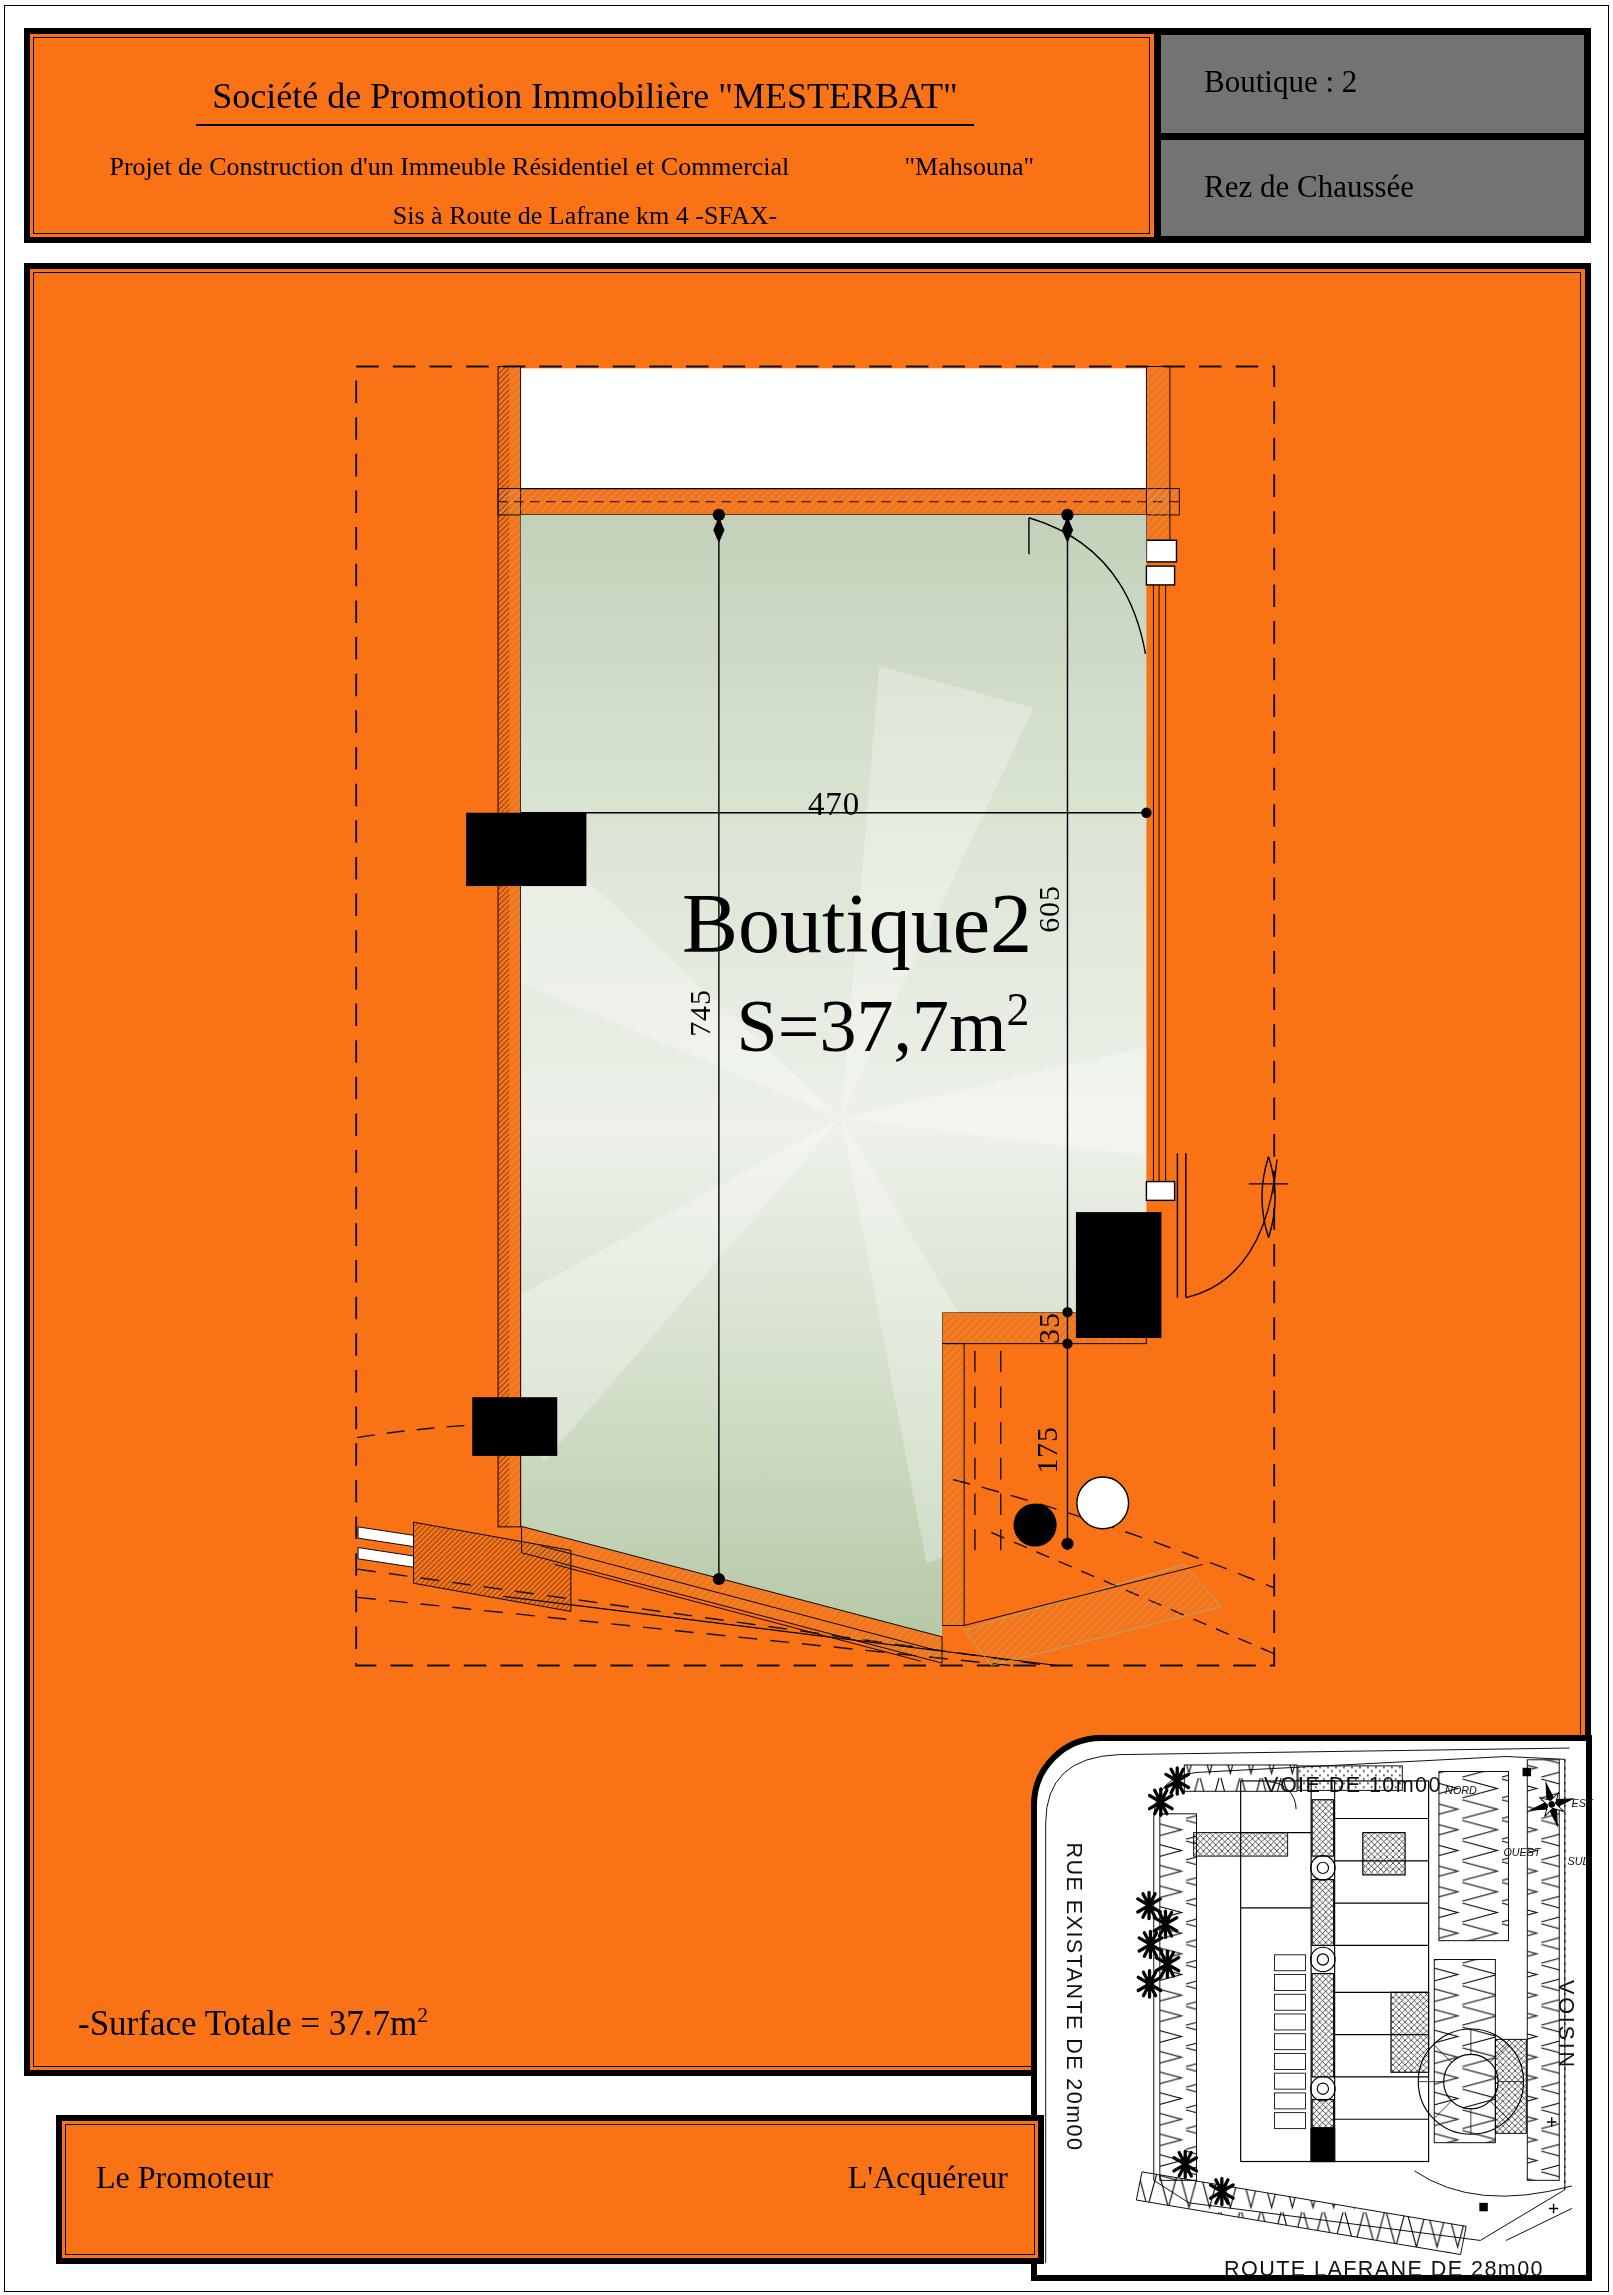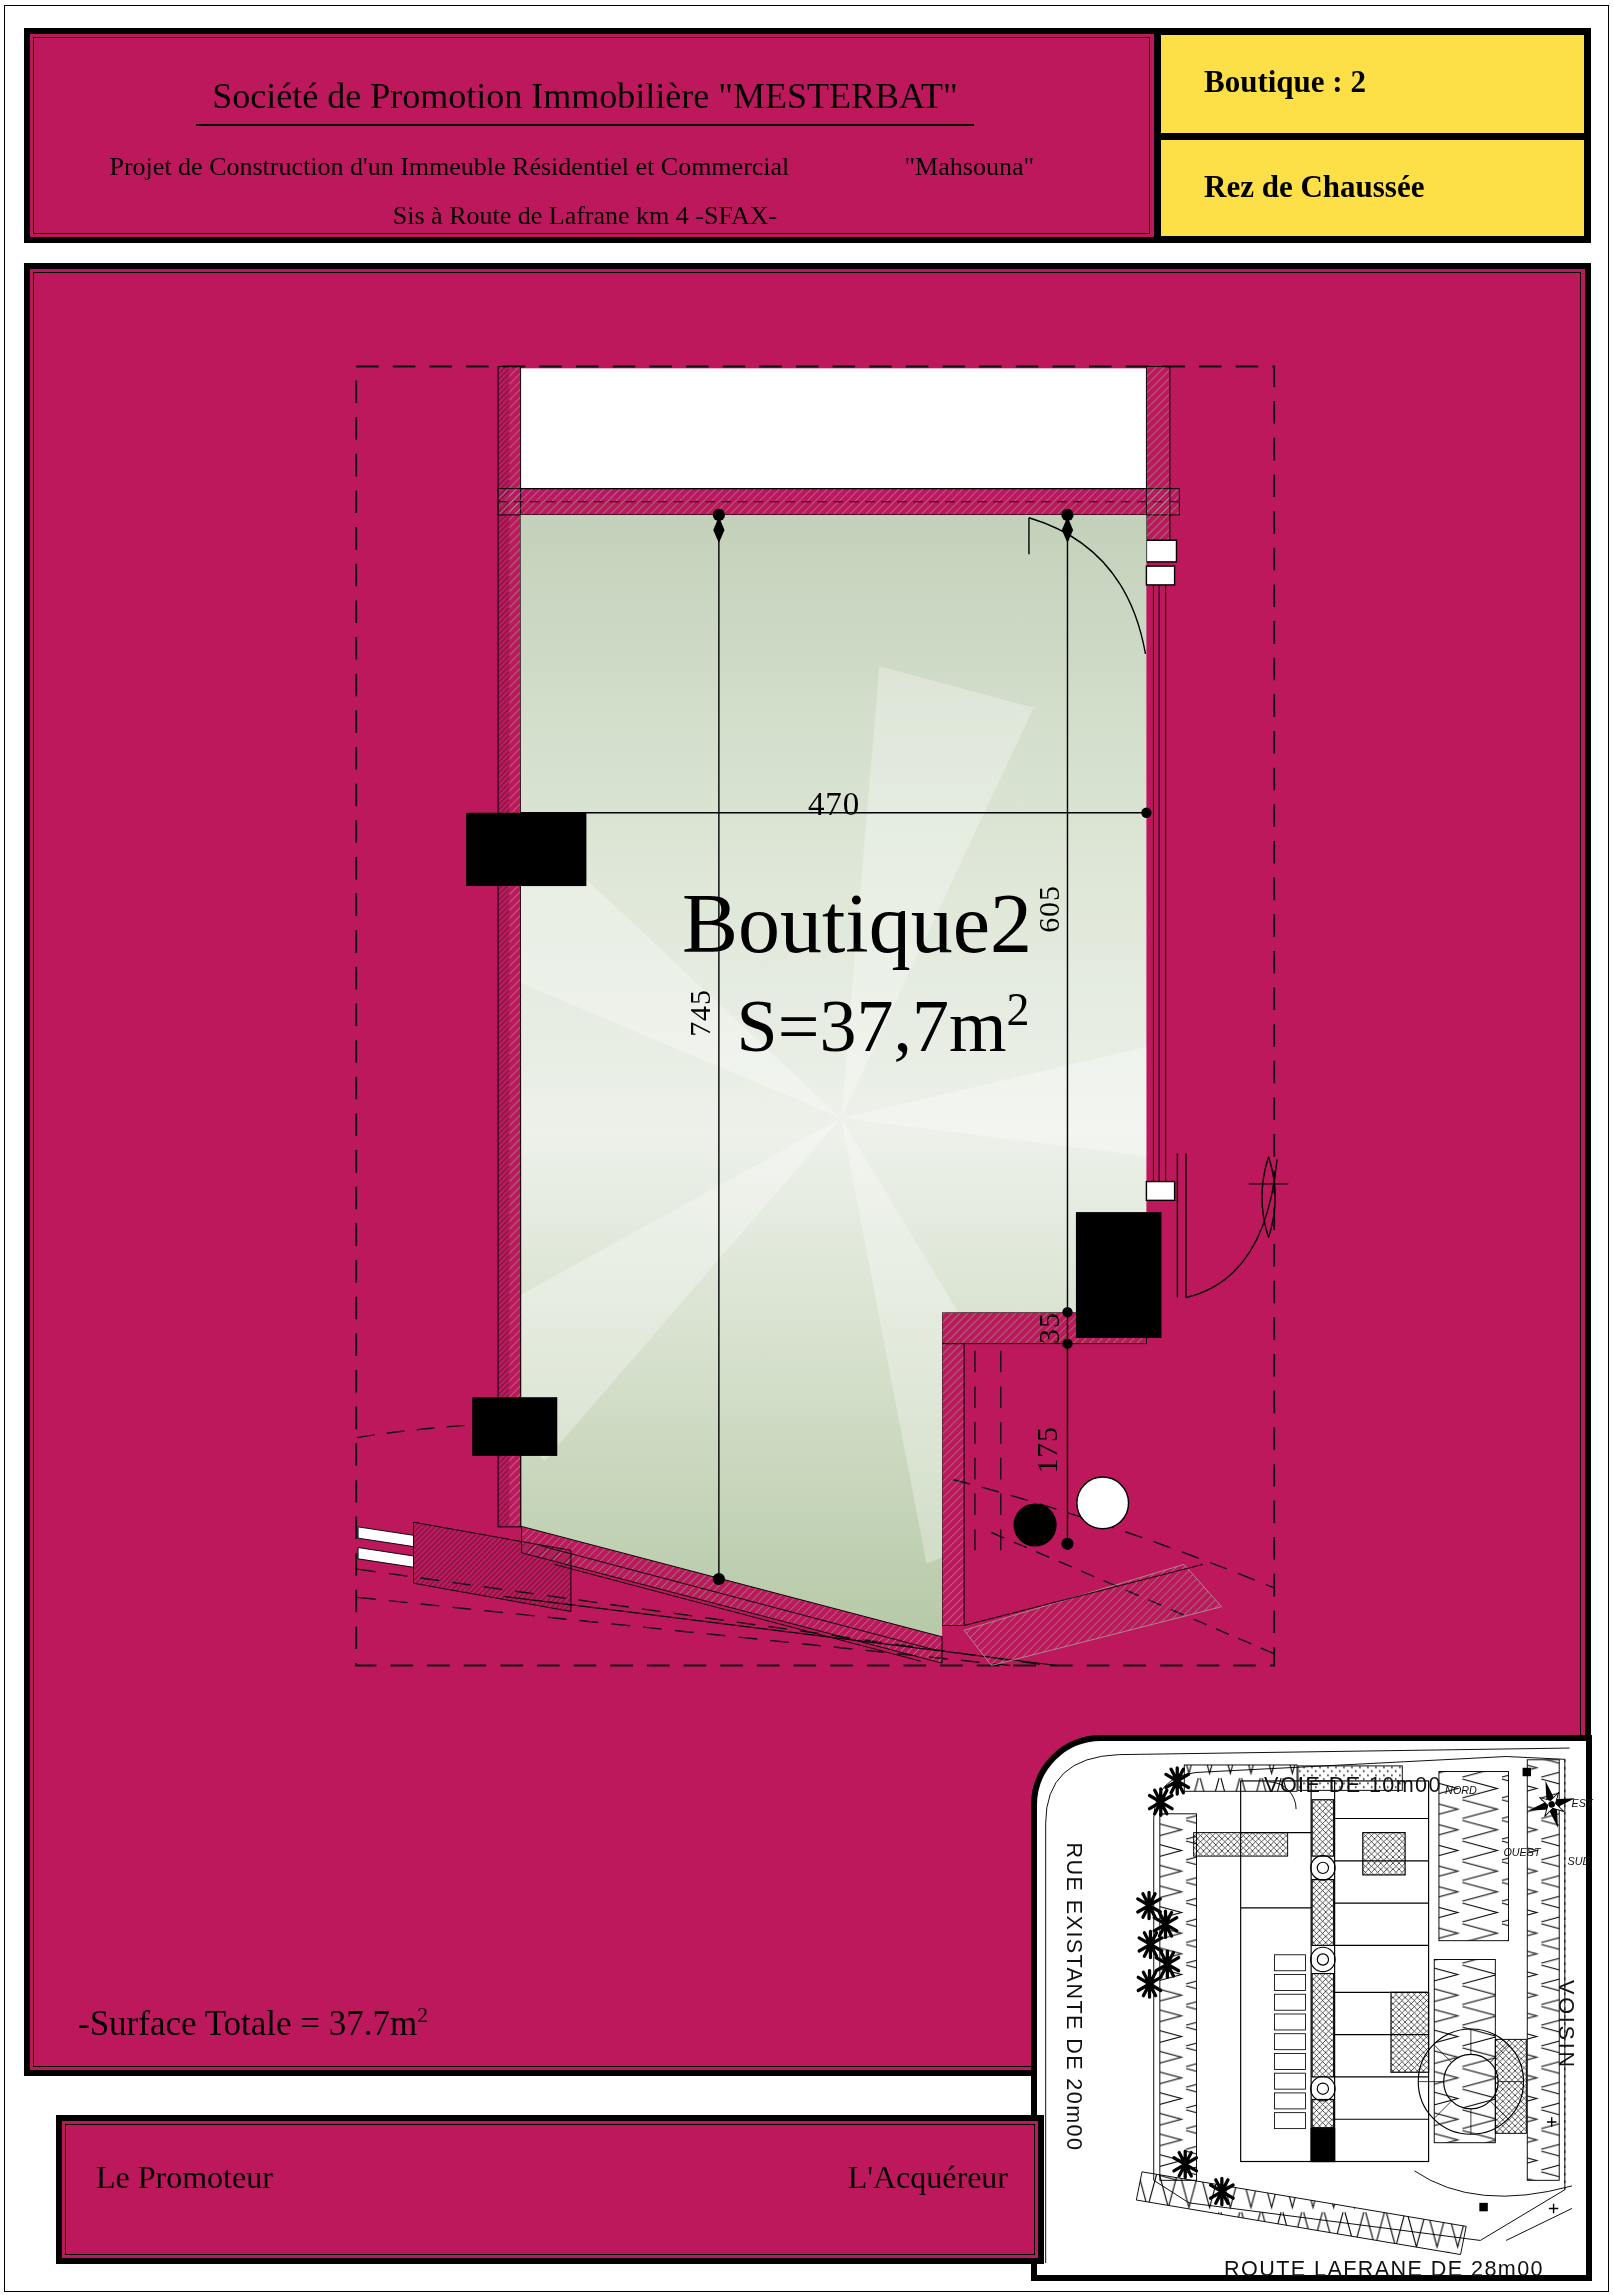--- a/index.html
+++ b/index.html
@@ -2,23 +2,23 @@
 <html style="font-size:7.5px"><head>
 <meta charset="utf-8">
 <style>
   html,body{margin:0;padding:0;background:#ffffff;}
   #page{position:relative;width:1613px;height:2295px;background:#ffffff;overflow:hidden;
         font-family:"Liberation Serif", serif;color:#000;}
   .abs{position:absolute;}
   
   #page-frame{left:3.8px;top:4.7px;width:1603px;height:2285px;border:1.9px solid #000;}
   
-  .dbox{border:6.6px solid #000;background:#be185d;}
+  .dbox{border:6.6px solid #000;background:#f97316;}
   .dbox::before{content:"";position:absolute;inset:3.3px;border:1.9px solid #000;pointer-events:none;}
-  .sbox{border:7.5px solid #000;background:#fde047;font-weight:bold;}
+  .sbox{border:7.5px solid #000;background:#737373;}
   .ctr{text-align:center;}
   .rot-ccw{transform:translate(-50%,-50%) rotate(-90deg);transform-origin:center;white-space:nowrap;}
   .rot-cw{transform:translate(-50%,-50%) rotate(90deg);transform-origin:center;white-space:nowrap;}
   .ctrxy{transform:translate(-50%,-50%);white-space:nowrap;margin-top:18px;}
   .dim{font-size:30px;letter-spacing:0.9px;}
   .site-label{font-family:"Liberation Sans",sans-serif;font-size:21.6px;letter-spacing:1.4px;color:#111;}
   .compass-label{font-family:"Liberation Sans",sans-serif;font-style:italic;font-size:10.8px;color:#111;}
   #title-line .u{display:inline-block;border-bottom:2.3px solid #000;padding:0 16px 6.6px 16px;}
   svg{display:block;}
 </style>

